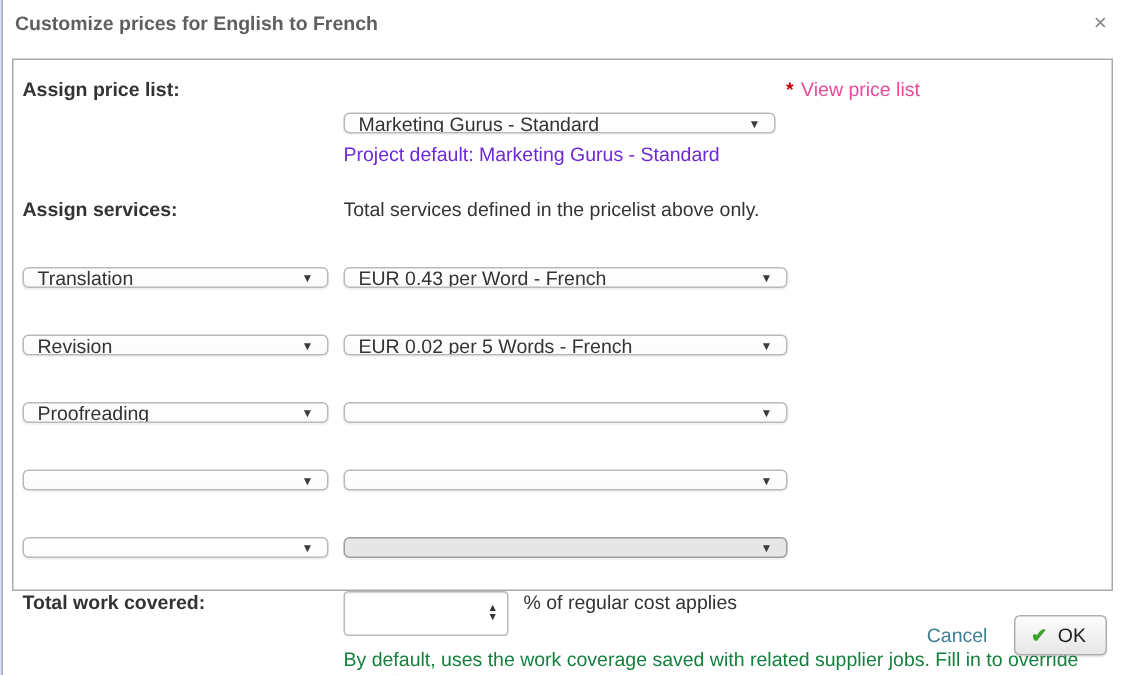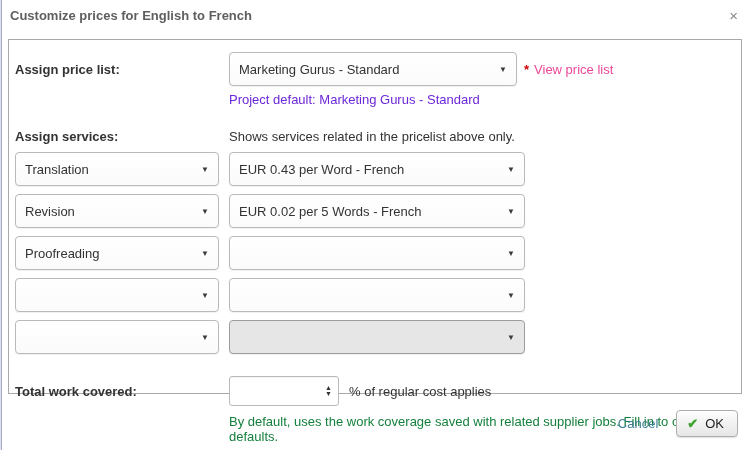--- a/index.html
+++ b/index.html
@@ -23,29 +23,29 @@
   .modal-title { font-weight: bold; font-size: 13px; color: #5f5f5f; }
   .close-btn {
     color: #8a8a8a; font-size: 15px; line-height: 14px; cursor: pointer;
     font-weight: normal;
   }
   .content-box {
     position: absolute; left: 8px; right: 8px; top: 39px; height: 355px;
     border: 1px solid #a9a9a9; background: #fff;
     padding: 12px 6px 0 6px;
   }
-  .row { display: flex; align-items: center; }
+  .row { display: flex; }
   .label-col { width: 214px; flex: 0 0 214px; font-weight: bold; color: #333; }
   .select {
-    height: 34px; border: 1px solid #b9b9b9; border-radius: 4px;
+    height: 14px; border: 1px solid #b9b9b9; border-radius: 4px;
     background: linear-gradient(#ffffff, #fbfbfb);
     display: flex; align-items: center; justify-content: space-between;
     padding: 0 9px; color: #333; font-size: 13px;
     box-shadow: 0 1px 1px rgba(0,0,0,0.06);
-    cursor: pointer; overflow: hidden; white-space: nowrap;
+    cursor: pointer; overflow: hidden; white-space: nowrap; margin-top: 23px;
   }
   .select .arrow { font-size: 8px; color: #3a3a3a; margin-left: 6px; flex: 0 0 auto; }
   .select.disabled { background: #e6e6e6; border-color: #9d9d9d; }
   .w-pricelist { width: 288px; flex: 0 0 288px; }
   .w-service   { width: 204px; flex: 0 0 204px; gap: 32px; }
   .w-price     { width: 296px; flex: 0 0 296px; margin-left: 10px; }
   .required { color: #cc0000; font-weight: bold; margin: 0 5px 0 7px; }
   a.link { color: #ec4899; text-decoration: none; cursor: pointer; }
   .hint-row { margin-top: 6px; }
   .hint-row .text { color: #6d28d9; }
@@ -97,21 +97,21 @@
     </div>
     <span class="required">*</span>
     <a class="link">View price list</a>
   </div>
   <div class="hint-row indent">
     <span class="text">Project default: Marketing Gurus - Standard</span>
   </div>
 
   <div class="row section-gap">
     <div class="label-col">Assign services:</div>
-    <span class="text">Shows services related in the pricelist above only.</span>
+    <span class="text">Total services defined in the pricelist above only.</span>
   </div>
 
   <div class="row service-row">
     <div class="select w-service">
       <span>Translation</span>
       <span class="arrow">▼</span>
     </div>
     <div class="select w-price">
       <span>EUR 0.43 per Word - French</span>
       <span class="arrow">▼</span>

